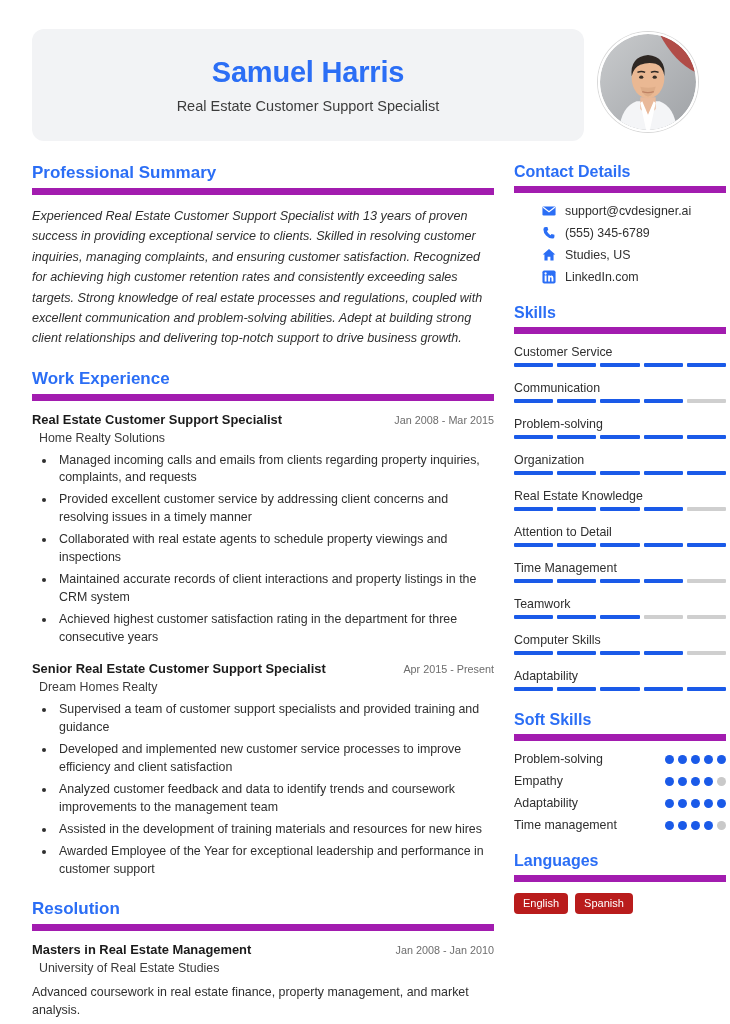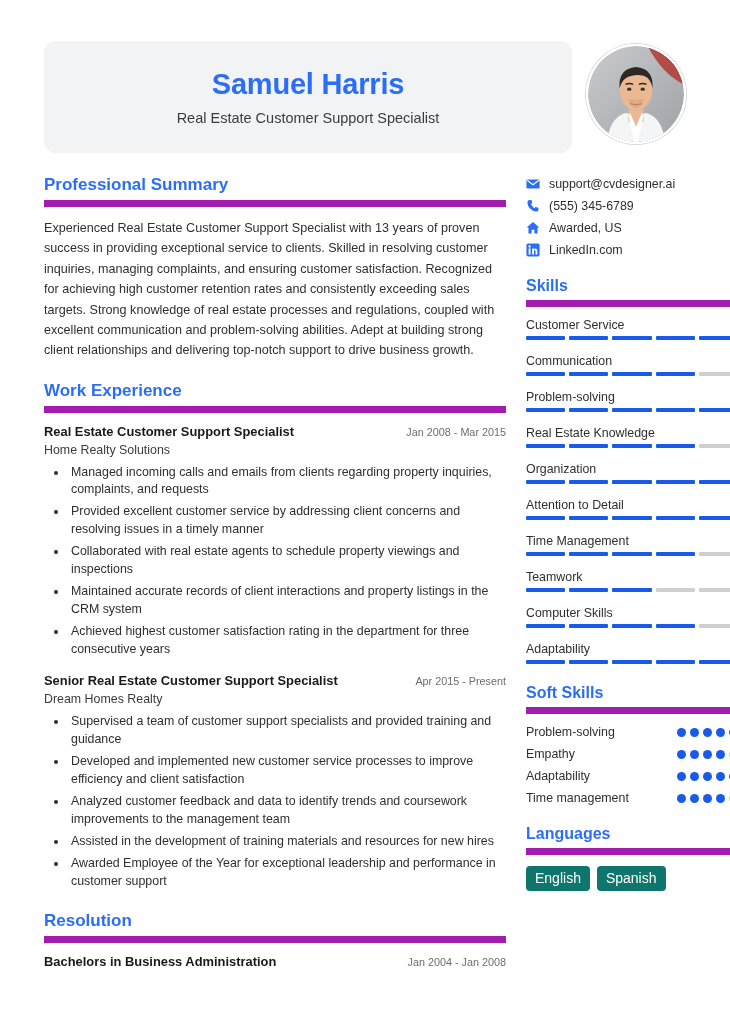--- a/index.html
+++ b/index.html
@@ -3,21 +3,21 @@
 <meta charset="utf-8">
 <style>
   * { box-sizing: border-box; margin: 0; padding: 0; }
   html, body {
     width: 730px; height: 1024px;
     background: #ffffff;
     font-family: "Liberation Sans", sans-serif;
     color: #333333;
     overflow: hidden;
   }
-  .page { width: 730px; height: 1024px; position: relative; padding: 16px; }
+  .page { width: 730px; height: 1024px; position: relative; padding: 4px; }
 
   
   .header-row {
     display: flex;
     align-items: flex-start;
     padding: 25px 28px 0 28px;
     gap: 14px;
   }
   .header-card {
     flex: 1 1 auto;
@@ -75,20 +75,21 @@
     margin-bottom: 11px;
   }
   .sec-head.small { font-size: 16px; }
   .section { margin-bottom: 20px; }
 
   .summary-text {
     font-size: 12.6px;
     line-height: 1.62;
     color: #2f2f2f;
     text-align: left;
+    font-style: italic;
   }
 
   
   .entry { margin-bottom: 14px; }
   .entry-top {
     display: flex;
     justify-content: space-between;
     align-items: baseline;
     gap: 10px;
   }
@@ -101,20 +102,21 @@
   .entry-date {
     font-size: 10.8px;
     color: #6d6d6d;
     white-space: nowrap;
     flex: 0 0 auto;
   }
   .entry-org {
     font-size: 12.4px;
     color: #3b3b3b;
     margin-top: 2px;
+    margin-left: 7px;
   }
   ul.bullets {
     margin: 7px 0 0 0;
     padding-left: 24px;
     list-style: disc;
   }
   ul.bullets li {
     font-size: 12.4px;
     line-height: 1.45;
     color: #2f2f2f;
@@ -130,20 +132,21 @@
 
   
   .contact-list { margin-top: 2px; }
   .contact-item {
     display: flex;
     align-items: center;
     gap: 9px;
     margin-bottom: 8px;
     font-size: 12.4px;
     color: #2f2f2f;
+    margin-left: 28px;
   }
   .cicon {
     width: 14px; height: 14px;
     flex: 0 0 14px;
     display: flex; align-items: center; justify-content: center;
     color: #2b6ef5;
   }
   .cicon svg { display: block; }
 
   
@@ -179,23 +182,23 @@
   .dot {
     width: 9px; height: 9px;
     border-radius: 50%;
     background: #c9c9c9;
   }
   .dot.on { background: #1a5ae8; }
 
   
   .lang-wrap { display: flex; flex-wrap: wrap; gap: 7px; margin-top: 3px; }
   .lang-badge {
-    background: #0f766e;
+    background: #b91c1c;
     color: #ffffff;
-    font-size: 14px;
+    font-size: 11px;
     padding: 4px 9px;
     border-radius: 4px;
     line-height: 1.2;
   }
 </style>
 </head>
 <body>
 
 <div class="page">
 
@@ -275,33 +278,42 @@
             </ul>
           </div>
         </div>
       </div>
 
       <div class="section">
         <span class="sec-head">Resolution</span>
         <div>
           <div class="entry">
             <div class="entry-top">
+              <span class="entry-title">Masters in Real Estate Management</span>
+              <span class="entry-date">Jan 2008 - Jan 2010</span>
+            </div>
+            <div class="entry-org">University of Real Estate Studies</div>
+            <div class="entry-desc">Advanced coursework in real estate finance, property management, and market analysis.</div>
+          </div>
+          <div class="entry">
+            <div class="entry-top">
               <span class="entry-title">Bachelors in Business Administration</span>
               <span class="entry-date">Jan 2004 - Jan 2008</span>
             </div>
 
           </div>
         </div>
       </div>
 
     </div>
 
     <div class="col-right">
 
       <div class="section">
+        <span class="sec-head small">Contact Details</span>
         <div class="contact-list">
 
           <div class="contact-item">
             <span class="cicon">
               <svg width="14" height="14" viewBox="0 0 16 16" fill="currentColor">
                   <rect x="0.5" y="2.8" width="15" height="10.4" rx="1.4"></rect>
                   <path d="M1.3 3.8 L8 8.8 L14.7 3.8" stroke="#ffffff" stroke-width="1.3" fill="none"></path>
                 </svg>
             </span>
             <span>support@cvdesigner.ai</span>
@@ -315,21 +327,21 @@
             </span>
             <span>(555) 345-6789</span>
           </div>
 
           <div class="contact-item">
             <span class="cicon">
               <svg width="14" height="14" viewBox="0 0 16 16" fill="currentColor">
                   <path d="M8 1.2 L15.2 7.4 L13.2 7.4 L13.2 14.4 L9.6 14.4 L9.6 10 L6.4 10 L6.4 14.4 L2.8 14.4 L2.8 7.4 L0.8 7.4 Z"></path>
                 </svg>
             </span>
-            <span>Awarded, US</span>
+            <span>Studies, US</span>
           </div>
 
           <div class="contact-item">
             <span class="cicon">
               <svg width="14" height="14" viewBox="0 0 16 16">
                   <rect x="0.5" y="0.5" width="15" height="15" rx="2" fill="currentColor"></rect>
                   <rect x="3" y="6.2" width="2.2" height="7" fill="#ffffff"></rect>
                   <circle cx="4.1" cy="4" r="1.3" fill="#ffffff"></circle>
                   <path d="M7 6.2 L9.1 6.2 L9.1 7.2 Q9.9 6.1 11.2 6.4 Q13 6.8 13 9 L13 13.2 L10.9 13.2 L10.9 9.5 Q10.9 8.2 9.9 8.2 Q9.1 8.2 9.1 9.4 L9.1 13.2 L7 13.2 Z" fill="#ffffff"></path>
                 </svg>
@@ -367,37 +379,37 @@
               <span class="skill-label">Problem-solving</span>
               <div class="bar-track">
                 <div class="seg on"></div>
                 <div class="seg on"></div>
                 <div class="seg on"></div>
                 <div class="seg on"></div>
                 <div class="seg on"></div>
               </div>
             </div>
             <div class="skill-row">
+              <span class="skill-label">Organization</span>
+              <div class="bar-track">
+                <div class="seg on"></div>
+                <div class="seg on"></div>
+                <div class="seg on"></div>
+                <div class="seg on"></div>
+                <div class="seg on"></div>
+              </div>
+            </div>
+            <div class="skill-row">
               <span class="skill-label">Real Estate Knowledge</span>
               <div class="bar-track">
                 <div class="seg on"></div>
                 <div class="seg on"></div>
                 <div class="seg on"></div>
                 <div class="seg on"></div>
                 <div class="seg"></div>
-              </div>
-            </div>
-            <div class="skill-row">
-              <span class="skill-label">Organization</span>
-              <div class="bar-track">
-                <div class="seg on"></div>
-                <div class="seg on"></div>
-                <div class="seg on"></div>
-                <div class="seg on"></div>
-                <div class="seg on"></div>
               </div>
             </div>
             <div class="skill-row">
               <span class="skill-label">Attention to Detail</span>
               <div class="bar-track">
                 <div class="seg on"></div>
                 <div class="seg on"></div>
                 <div class="seg on"></div>
                 <div class="seg on"></div>
                 <div class="seg on"></div>

